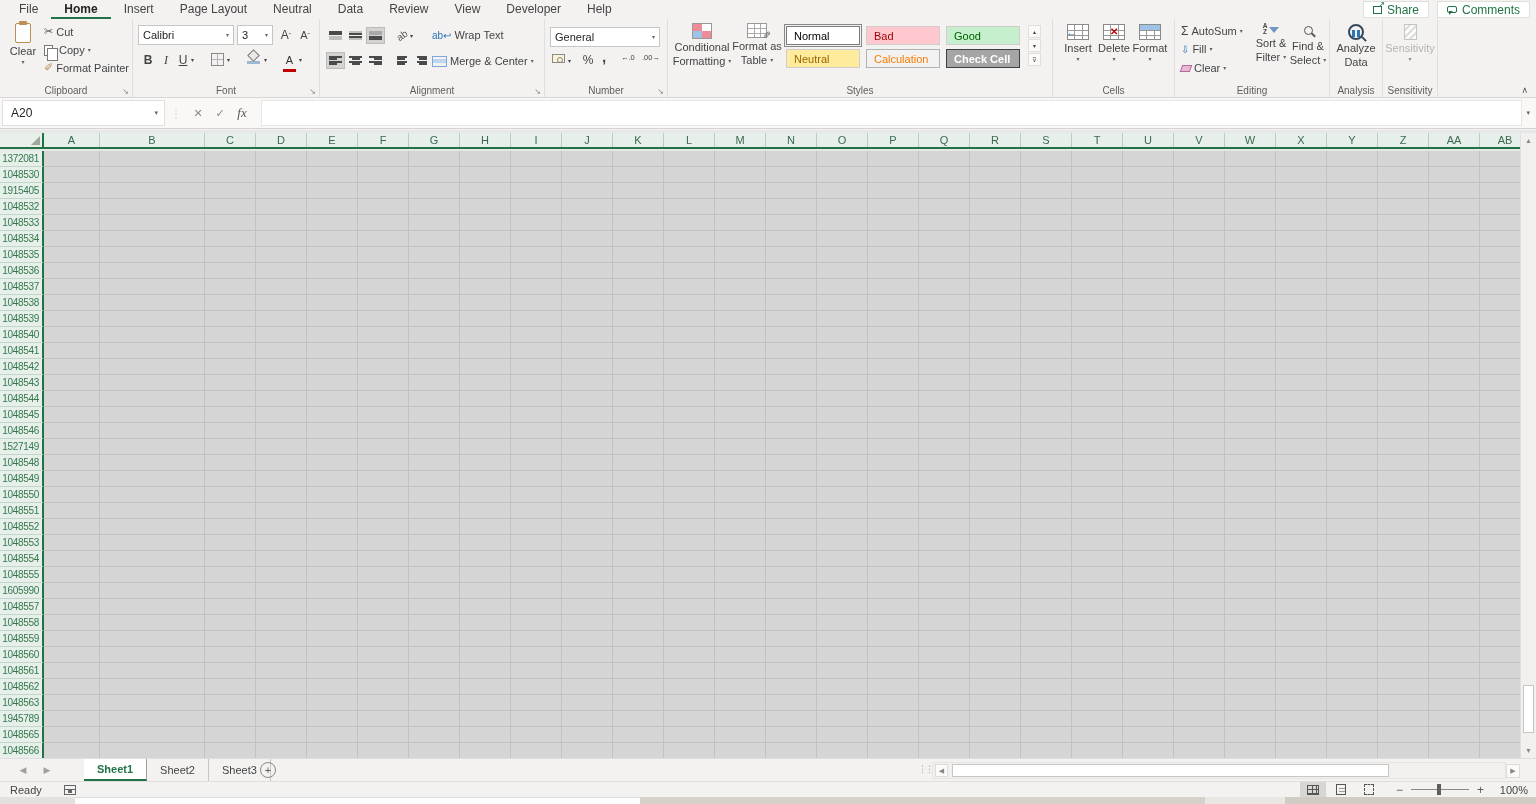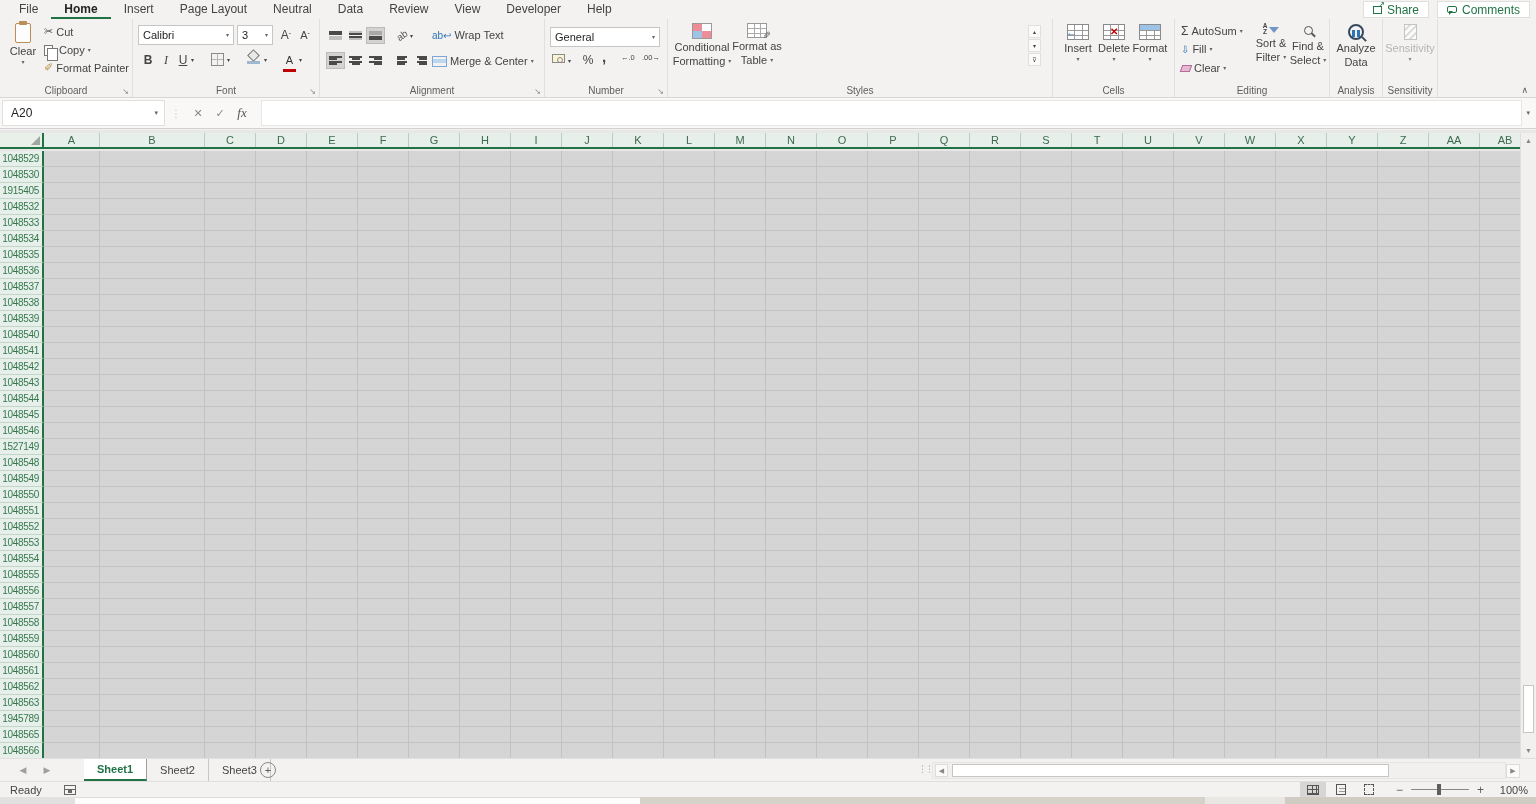--- a/index.html
+++ b/index.html
@@ -346,20 +346,28 @@
         </span>
     </div>
     <div class="bigbtn abs" style="left:64px;top:4px;width:50px">
       <span class="ic-fat"></span>
       <span>Format as</span>
       <span style="display:flex;gap:3px;align-items:center">
           <span>Table</span>
           <span class="chev">▾</span>
         </span>
     </div>
+    <div id="stylegallery" class="abs" style="left:118px;top:7px;width:234px;display:grid;grid-template-columns:repeat(3,74px);gap:4px 6px">
+        <div class="stylebox sel" style="background: rgb(255, 255, 255); color: rgb(0, 0, 0); border-color: rgb(122, 122, 122);">Normal</div>
+        <div class="stylebox" style="background: rgb(255, 199, 206); color: rgb(156, 0, 6);">Bad</div>
+        <div class="stylebox" style="background: rgb(198, 239, 206); color: rgb(0, 97, 0);">Good</div>
+        <div class="stylebox" style="background: rgb(255, 235, 156); color: rgb(156, 101, 0);">Neutral</div>
+        <div class="stylebox" style="background: rgb(242, 242, 242); color: rgb(250, 125, 0); border-color: rgb(178, 178, 178);">Calculation</div>
+        <div class="stylebox" style="background: rgb(165, 165, 165); color: rgb(255, 255, 255); border-color: rgb(63, 63, 63); font-weight: 700;">Check Cell</div>
+      </div>
     <div class="galscroll abs" style="left:360px;top:6px">
       <div class="sq">▴</div>
       <div class="sq">▾</div>
       <div class="sq">⊽</div>
     </div>
     <div class="grp-label">Styles</div>
   </div>
 
   <div class="grp" style="left:1053px;width:122px">
     <div class="bigbtn abs" style="left:8px;top:5px;width:34px">
@@ -484,21 +492,21 @@
       <div class="colhdr" style="width: 51px;">V</div>
       <div class="colhdr" style="width: 51px;">W</div>
       <div class="colhdr" style="width: 51px;">X</div>
       <div class="colhdr" style="width: 51px;">Y</div>
       <div class="colhdr" style="width: 51px;">Z</div>
       <div class="colhdr" style="width: 51px;">AA</div>
       <div class="colhdr" style="width: 51px;">AB</div>
     </div>
   <div id="gridbody">
       <div class="grow">
-        <div class="rowhdr">1048529</div>
+        <div class="rowhdr">1372081</div>
         <div class="gcell" style="width: 56px;"></div>
         <div class="gcell" style="width: 105px;"></div>
         <div class="gcell" style="width: 51px;"></div>
         <div class="gcell" style="width: 51px;"></div>
         <div class="gcell" style="width: 51px;"></div>
         <div class="gcell" style="width: 51px;"></div>
         <div class="gcell" style="width: 51px;"></div>
         <div class="gcell" style="width: 51px;"></div>
         <div class="gcell" style="width: 51px;"></div>
         <div class="gcell" style="width: 51px;"></div>
@@ -1321,21 +1329,21 @@
         <div class="gcell" style="width: 51px;"></div>
         <div class="gcell" style="width: 51px;"></div>
         <div class="gcell" style="width: 51px;"></div>
         <div class="gcell" style="width: 51px;"></div>
         <div class="gcell" style="width: 51px;"></div>
         <div class="gcell" style="width: 51px;"></div>
         <div class="gcell" style="width: 51px;"></div>
         <div class="gcell" style="width: 51px;"></div>
       </div>
       <div class="grow">
-        <div class="rowhdr">1048556</div>
+        <div class="rowhdr">1605990</div>
         <div class="gcell" style="width: 56px;"></div>
         <div class="gcell" style="width: 105px;"></div>
         <div class="gcell" style="width: 51px;"></div>
         <div class="gcell" style="width: 51px;"></div>
         <div class="gcell" style="width: 51px;"></div>
         <div class="gcell" style="width: 51px;"></div>
         <div class="gcell" style="width: 51px;"></div>
         <div class="gcell" style="width: 51px;"></div>
         <div class="gcell" style="width: 51px;"></div>
         <div class="gcell" style="width: 51px;"></div>

